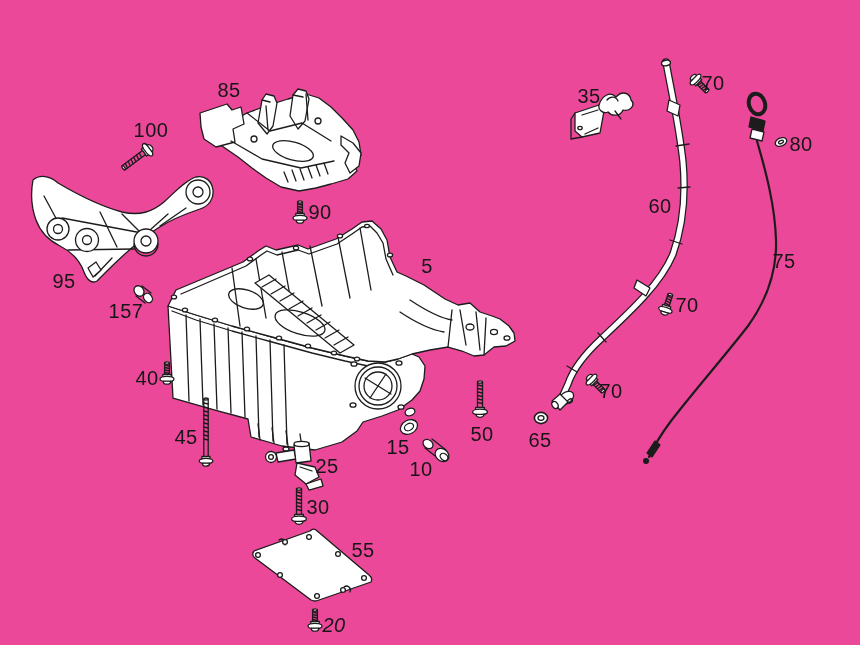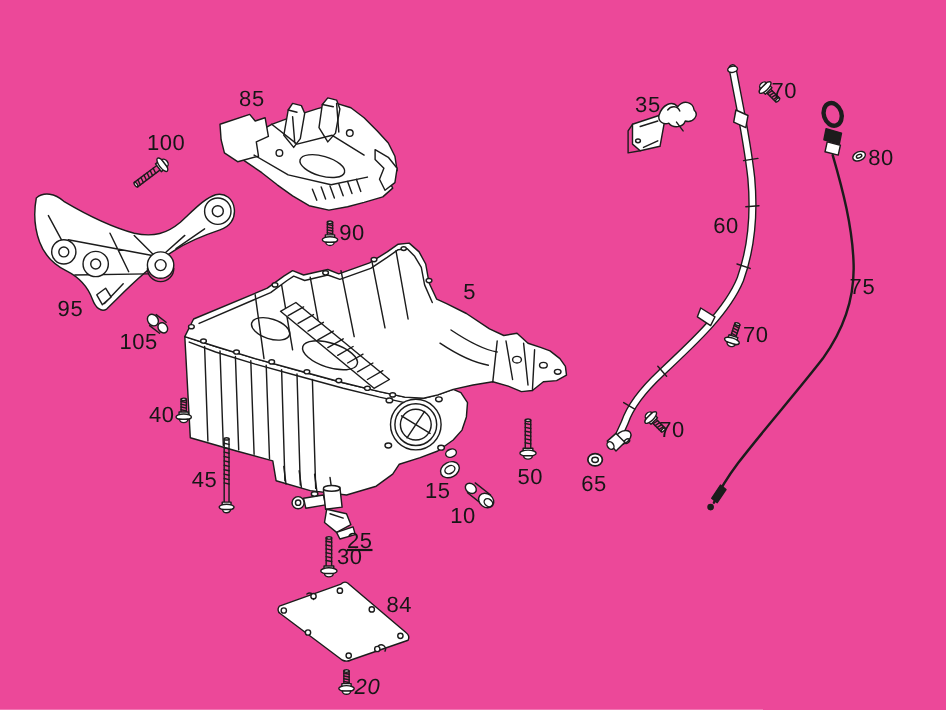--- a/index.html
+++ b/index.html
@@ -233,31 +233,31 @@
       <use href="#bolt-s" transform="translate(697,81) rotate(135)"></use>
       <use href="#bolt-s" transform="translate(666,308) rotate(18)"></use>
       <use href="#bolt-s" transform="translate(593,381) rotate(135)"></use>
     </g>
   </svg>
 
   <div id="callouts">
       <div class="callout" style="left: 229px; top: 90px; color: rgb(22, 22, 22);">85</div>
       <div class="callout" style="left: 151px; top: 130px; color: rgb(22, 22, 22);">100</div>
       <div class="callout" style="left: 64px; top: 281px; color: rgb(22, 22, 22);">95</div>
-      <div class="callout" style="left: 126px; top: 311px; color: rgb(22, 22, 22);">105</div>
+      <div class="callout" style="left: 126px; top: 311px; color: rgb(22, 22, 22);">157</div>
       <div class="callout" style="left: 320px; top: 212px; color: rgb(22, 22, 22);">90</div>
       <div class="callout" style="left: 427px; top: 266px; color: rgb(22, 22, 22);">5</div>
       <div class="callout" style="left: 147px; top: 378px; color: rgb(22, 22, 22);">40</div>
       <div class="callout" style="left: 186px; top: 437px; color: rgb(22, 22, 22);">45</div>
-      <div class="callout" style="left: 327px; top: 492px; color: rgb(22, 22, 22); text-decoration: underline;">25</div>
+      <div class="callout" style="left: 327px; top: 466px; color: rgb(22, 22, 22);">25</div>
       <div class="callout" style="left: 318px; top: 507px; color: rgb(22, 22, 22); text-align: center;">30</div>
       <div class="callout" style="left: 398px; top: 447px; color: rgb(22, 22, 22);">15</div>
       <div class="callout" style="left: 421px; top: 469px; color: rgb(22, 22, 22);">10</div>
       <div class="callout" style="left: 482px; top: 434px; color: rgb(22, 22, 22);">50</div>
-      <div class="callout" style="left: 363px; top: 550px; color: rgb(22, 22, 22);">84</div>
+      <div class="callout" style="left: 363px; top: 550px; color: rgb(22, 22, 22);">55</div>
       <div class="callout" style="left: 334px; top: 625px; color: rgb(22, 22, 22); font-style: italic;">20</div>
       <div class="callout" style="left: 540px; top: 440px; color: rgb(22, 22, 22);">65</div>
       <div class="callout" style="left: 589px; top: 96px; color: rgb(22, 22, 22); text-align: center;">35</div>
       <div class="callout" style="left: 660px; top: 206px; color: rgb(22, 22, 22);">60</div>
       <div class="callout" style="left: 713px; top: 83px; color: rgb(22, 22, 22);">70</div>
       <div class="callout" style="left: 687px; top: 305px; color: rgb(22, 22, 22);">70</div>
       <div class="callout" style="left: 611px; top: 391px; color: rgb(22, 22, 22);">70</div>
       <div class="callout" style="left: 784px; top: 261px; color: rgb(22, 22, 22);">75</div>
       <div class="callout" style="left: 801px; top: 144px; color: rgb(22, 22, 22);">80</div>
     </div>

